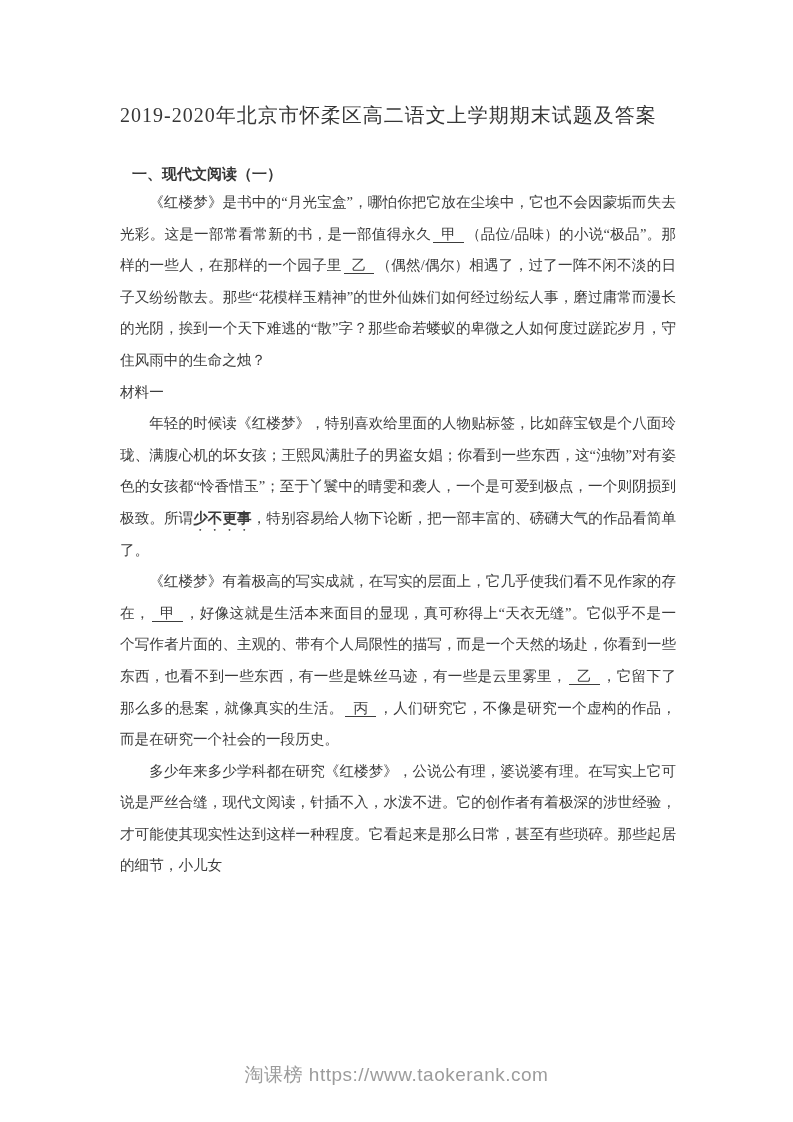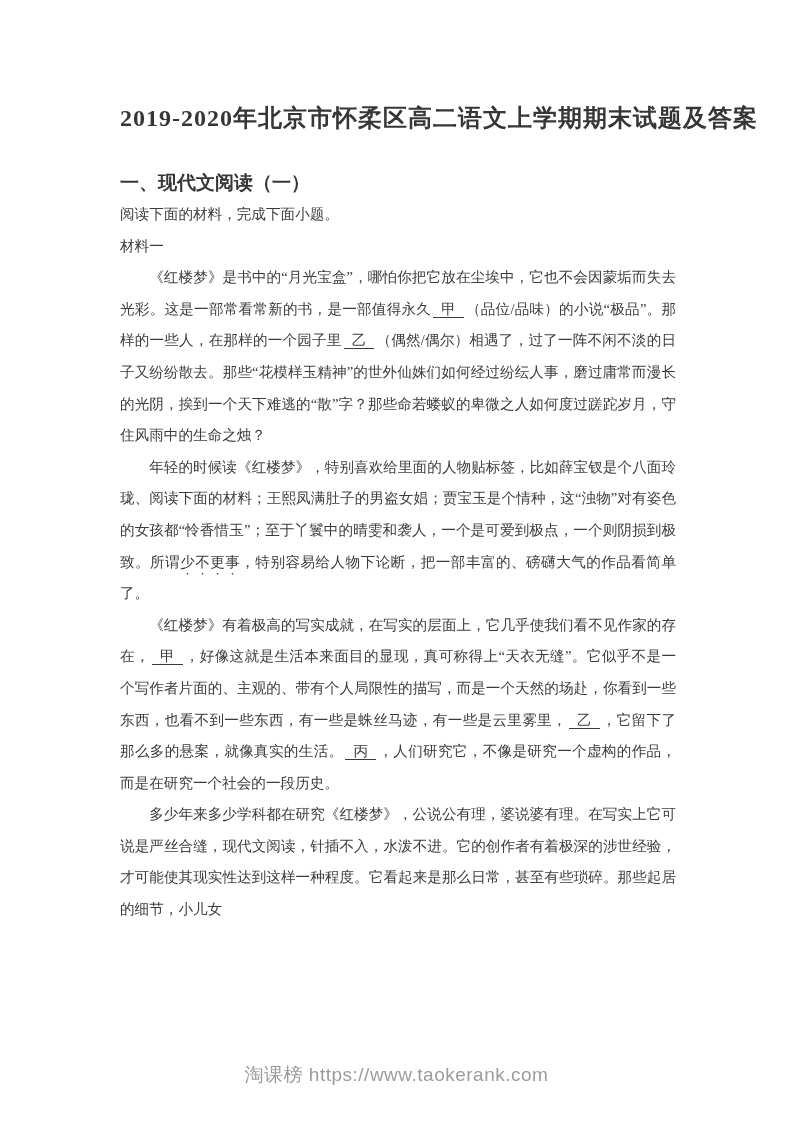--- a/index.html
+++ b/index.html
@@ -10,32 +10,31 @@
     overflow: hidden;
     font-family: "Liberation Serif", "DejaVu Serif", serif;
   }
   .page {
     position: absolute; inset: 0;
     padding: 102px 117px 0 120px;
     box-sizing: border-box;
     color: #3c3c3c;
   }
   .doc-title {
-    font-size: 24px;
-    font-weight: 700;
-    text-align: center;
+    font-size: 20px;
+    font-weight: 400;
     letter-spacing: 1px;
     margin: 0;
     color: #363636;
     white-space: nowrap;
   }
   .section-heading {
-    font-size: 19px;
+    font-size: 15px;
     font-weight: 700;
-    margin: 36px 0 0 0;
+    margin: 36px 0 0 12px;
     color: #363636;
   }
   .doc-body {
     margin-top: 3px;
     font-size: 14.6px;
     line-height: 31.6px;
     text-align: justify;
     color: #3c3c3c;
   }
   p.para { margin: 0; }
@@ -43,20 +42,21 @@
   .blank {
     border-bottom: 1px solid #3c3c3c;
     padding: 0 8px;
     margin: 0 2px;
   }
   .emph {
     -webkit-text-emphasis: dot #3c3c3c;
     -webkit-text-emphasis-position: under;
     text-emphasis: dot #3c3c3c;
     text-emphasis-position: under right;
+    font-weight: bold;
   }
   .footer {
     position: absolute;
     left: 0; top: 1062px;
     width: 793px;
     text-align: center;
     font-family: "Liberation Sans", "DejaVu Sans", sans-serif;
     font-size: 19px;
     color: #9c9c9c;
     letter-spacing: 0.5px;
@@ -65,24 +65,23 @@
 </style>
 </head>
 <body>
 
 <div class="page">
   <h1 class="doc-title">2019-2020年北京市怀柔区高二语文上学期期末试题及答案</h1>
 
   <h2 class="section-heading">一、现代文阅读（一）</h2>
 
   <div class="doc-body" id="doc-body">
-      <p class="para"><span>阅读下面的材料，完成下面小题。</span></p>
+      <p class="para indent"><span>《红楼梦》是书中的“月光宝盒”，哪怕你把它放在尘埃中，它也不会因蒙垢而失去光彩。这是一部常看常新的书，是一部值得永久</span><span class="blank">甲</span><span>（品位/品味）的小说“极品”。那样的一些人，在那样的一个园子里</span><span class="blank">乙</span><span>（偶然/偶尔）相遇了，过了一阵不闲不淡的日子又纷纷散去。那些“花模样玉精神”的世外仙姝们如何经过纷纭人事，磨过庸常而漫长的光阴，挨到一个天下难逃的“散”字？那些命若蝼蚁的卑微之人如何度过蹉跎岁月，守住风雨中的生命之烛？</span></p>
       <p class="para"><span>材料一</span></p>
-      <p class="para indent"><span>《红楼梦》是书中的“月光宝盒”，哪怕你把它放在尘埃中，它也不会因蒙垢而失去光彩。这是一部常看常新的书，是一部值得永久</span><span class="blank">甲</span><span>（品位/品味）的小说“极品”。那样的一些人，在那样的一个园子里</span><span class="blank">乙</span><span>（偶然/偶尔）相遇了，过了一阵不闲不淡的日子又纷纷散去。那些“花模样玉精神”的世外仙姝们如何经过纷纭人事，磨过庸常而漫长的光阴，挨到一个天下难逃的“散”字？那些命若蝼蚁的卑微之人如何度过蹉跎岁月，守住风雨中的生命之烛？</span></p>
-      <p class="para indent"><span>年轻的时候读《红楼梦》，特别喜欢给里面的人物贴标签，比如薛宝钗是个八面玲珑、阅读下面的材料；王熙凤满肚子的男盗女娼；贾宝玉是个情种，这“浊物”对有姿色的女孩都“怜香惜玉”；至于丫鬟中的晴雯和袭人，一个是可爱到极点，一个则阴损到极致。所谓</span><span class="emph">少不更事</span><span>，特别容易给人物下论断，把一部丰富的、磅礴大气的作品看简单了。</span></p>
+      <p class="para indent"><span>年轻的时候读《红楼梦》，特别喜欢给里面的人物贴标签，比如薛宝钗是个八面玲珑、满腹心机的坏女孩；王熙凤满肚子的男盗女娼；你看到一些东西，这“浊物”对有姿色的女孩都“怜香惜玉”；至于丫鬟中的晴雯和袭人，一个是可爱到极点，一个则阴损到极致。所谓</span><span class="emph">少不更事</span><span>，特别容易给人物下论断，把一部丰富的、磅礴大气的作品看简单了。</span></p>
       <p class="para indent"><span>《红楼梦》有着极高的写实成就，在写实的层面上，它几乎使我们看不见作家的存在，</span><span class="blank">甲</span><span>，好像这就是生活本来面目的显现，真可称得上“天衣无缝”。它似乎不是一个写作者片面的、主观的、带有个人局限性的描写，而是一个天然的场赴，你看到一些东西，也看不到一些东西，有一些是蛛丝马迹，有一些是云里雾里，</span><span class="blank">乙</span><span>，它留下了那么多的悬案，就像真实的生活。</span><span class="blank">丙</span><span>，人们研究它，不像是研究一个虚构的作品，而是在研究一个社会的一段历史。</span></p>
       <p class="para indent"><span>多少年来多少学科都在研究《红楼梦》，公说公有理，婆说婆有理。在写实上它可说是严丝合缝，现代文阅读，针插不入，水泼不进。它的创作者有着极深的涉世经验，才可能使其现实性达到这样一种程度。它看起来是那么日常，甚至有些琐碎。那些起居的细节，小儿女</span></p>
     </div>
 </div>
 
 <div class="footer">
   <span>淘课榜</span>
   <span> </span>
   <span>https://www.taokerank.com</span>
 </div>

